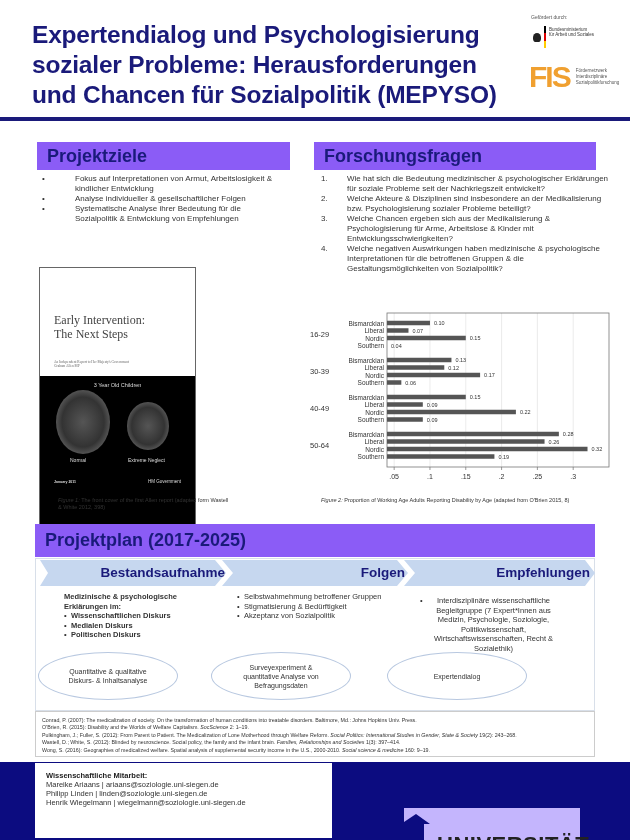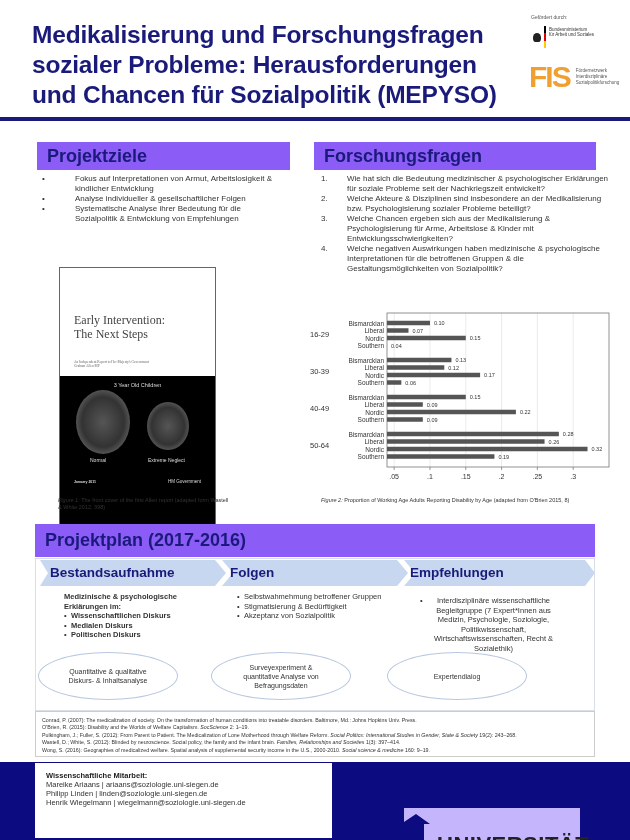--- a/index.html
+++ b/index.html
@@ -19,58 +19,58 @@
   .hr-top { position: absolute; left: 0; top: 117px; width: 630px; height: 4px; background: #1a1a7a; }
 
   .sec-head { position: absolute; background: #8b5cf6; color: #1a1a7a; font-weight: bold; font-size: 18px; padding-left: 10px; line-height: 28px; }
   .ziele-list { position: absolute; left: 42px; top: 174px; width: 240px; font-size: 8px; line-height: 10px; color: #333; list-style: none; }
   .ziele-list li { position: relative; padding-left: 33px; }
   .ziele-list li::before { content: "•"; position: absolute; left: 0; }
   .fragen-list { position: absolute; left: 320px; top: 174px; width: 290px; font-size: 8px; line-height: 10px; color: #333; list-style: none; }
   .fragen-list li { position: relative; padding-left: 27px; }
   .fragen-list .num { position: absolute; left: 1px; }
 
-  .cover { position: absolute; left: 59px; top: 267px; width: 157px; height: 258px; border: 1px solid #666; background: #000; overflow: hidden; }
+  .cover { position: absolute; left: 39px; top: 267px; width: 157px; height: 258px; border: 1px solid #666; background: #000; overflow: hidden; }
   .cover-top { position: absolute; left: 0; top: 0; width: 100%; height: 108px; background: #fff; }
   .cover-title { position: absolute; left: 14px; top: 45px; font-family: "Liberation Serif", serif; font-size: 12px; line-height: 14px; color: #444; }
   .cover-sub { position: absolute; left: 14px; top: 92px; font-family: "Liberation Serif", serif; font-size: 3.5px; line-height: 4px; color: #666; }
   .cover-age { position: absolute; left: 0; width: 100%; top: 114px; text-align: center; font-size: 5.5px; color: #ddd; }
   .brain { position: absolute; border-radius: 50%; background: radial-gradient(ellipse at center, #555 0%, #333 55%, #666 80%, #ddd 92%, #222 100%); }
   .brain-label { position: absolute; font-size: 5px; color: #ddd; }
   .cover-date { position: absolute; left: 14px; top: 212px; font-size: 3.5px; color: #ddd; font-weight: bold; }
   .cover-gov { position: absolute; right: 14px; top: 211px; font-size: 4.5px; color: #ddd; }
   .caption { position: absolute; font-size: 5.5px; line-height: 7px; color: #333; }
   .caption i { font-style: italic; }
 
   .chart { position: absolute; left: 310px; top: 310px; width: 310px; height: 180px; }
 
   .plan-box { position: absolute; left: 35px; top: 558px; width: 560px; height: 153px; border: 1px solid #d8dfe9; }
   .chevrons { position: absolute; left: 40px; top: 560px; width: 555px; height: 26px; }
-  .chev-label { position: absolute; top: 560px; height: 26px; line-height: 26px; text-align: left; font-weight: bold; font-size: 13.5px; color: #1a1a7a; }
+  .chev-label { position: absolute; top: 560px; height: 26px; line-height: 26px; text-align: right; font-weight: bold; font-size: 13.5px; color: #1a1a7a; }
   .col { position: absolute; font-size: 7.5px; line-height: 9.5px; color: #333; }
   .col ul { list-style: none; }
   .col li { position: relative; padding-left: 7px; }
   .col li::before { content: "•"; position: absolute; left: 0; }
   .ellipse { position: absolute; border: 1.5px solid #b8c8e0; border-radius: 50%; display: flex; align-items: center; justify-content: center; text-align: center; font-size: 7px; line-height: 9px; color: #333; }
 
   .refs { position: absolute; left: 35px; top: 711px; width: 560px; height: 46px; border: 1px solid #ccc; padding: 5px 6px; font-size: 5.3px; line-height: 7.4px; color: #333; }
   .refs i { font-style: italic; }
 
   .footer { position: absolute; left: 0; top: 762px; width: 630px; height: 78px; background: #0c0c80; }
   .contact { position: absolute; left: 35px; top: 763px; width: 297px; height: 75px; background: #fff; padding: 8px 11px; font-size: 7.5px; line-height: 9px; color: #333; }
   .contact b { color: #222; }
   .uni { position: absolute; left: 404px; top: 808px; width: 176px; height: 74px; background: #c4b5fd; }
   .uni-arrow { position: absolute; left: 0; top: 6px; }
   .uni-text { position: absolute; left: 33px; top: 26px; font-weight: bold; font-size: 22px; line-height: 21px; color: #222; letter-spacing: 0.5px; }
 </style>
 </head>
 <body>
 
 <div class="title">
-  <div>Medikalisierung und Forschungsfragen</div>
+  <div>Expertendialog und Psychologisierung</div>
   <div>sozialer Probleme: Herausforderungen</div>
   <div>und Chancen für Sozialpolitik (MEPYSO)</div>
 </div>
 
 <div class="logos">
   <div class="funded">Gefördert durch:</div>
   <div class="bmas">
     <div class="eagle"></div>
     <div class="flag"></div>
     <div class="bmas-text">
@@ -192,21 +192,21 @@
     <text x="238.5483870967742" y="133.5" font-size="5.5" fill="#333" font-family="Liberation Sans, sans-serif">0.26</text>
     <text x="74" y="141.5" font-size="6.5" text-anchor="end" fill="#333" font-family="Liberation Sans, sans-serif">Nordic</text>
     <rect x="77" y="136.75" width="200.51612903225805" height="4.5" fill="#555555"></rect>
     <text x="281.51612903225805" y="141" font-size="5.5" fill="#333" font-family="Liberation Sans, sans-serif">0.32</text>
     <text x="74" y="149" font-size="6.5" text-anchor="end" fill="#333" font-family="Liberation Sans, sans-serif">Southern</text>
     <rect x="77" y="144.25" width="107.41935483870967" height="4.5" fill="#555555"></rect>
     <text x="188.41935483870967" y="148.5" font-size="5.5" fill="#333" font-family="Liberation Sans, sans-serif">0.19</text>
   </svg>
 <div class="caption" style="left:321px; top:497px; width:300px;"><i>Figure 2:</i><span> Proportion of Working Age Adults Reporting Disability by Age (adapted from O'Brien 2015, 8)</span></div>
 
-<div class="sec-head" style="left:35px; top:524px; width:560px; height:33px; line-height:33px;">Projektplan (2017-2016)</div>
+<div class="sec-head" style="left:35px; top:524px; width:560px; height:33px; line-height:33px;">Projektplan (2017-2025)</div>
 <div class="plan-box"></div>
 <svg class="chevrons" viewBox="0 0 555 26">
   <polygon points="0,0 175,0 186,13 175,26 0,26 8,13" fill="#c6d7ef"></polygon>
   <polygon points="182,0 357,0 368,13 357,26 182,26 193,13" fill="#c6d7ef"></polygon>
   <polygon points="364,0 545,0 555,13 545,26 364,26 375,13" fill="#c6d7ef"></polygon>
 </svg>
 <div class="chev-label" style="left:50px; width:175px;">Bestandsaufnahme</div>
 <div class="chev-label" style="left:230px; width:175px;">Folgen</div>
 <div class="chev-label" style="left:410px; width:180px;">Empfehlungen</div>
 

